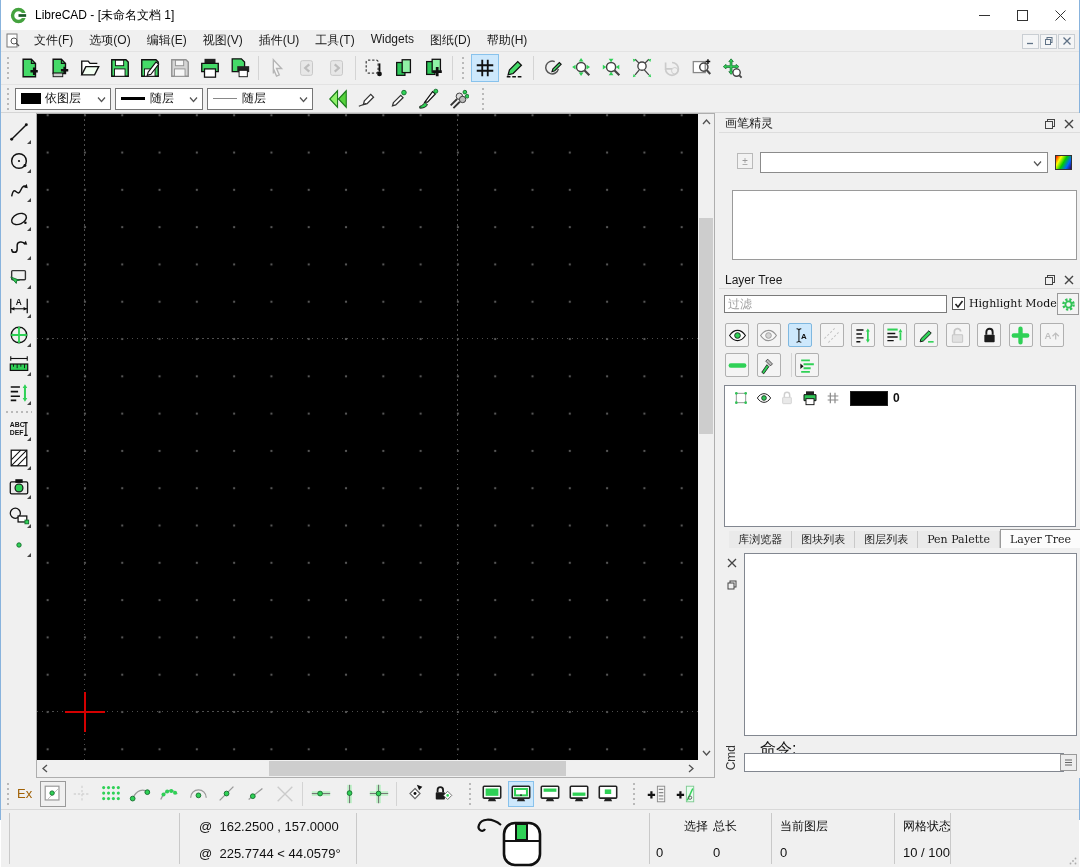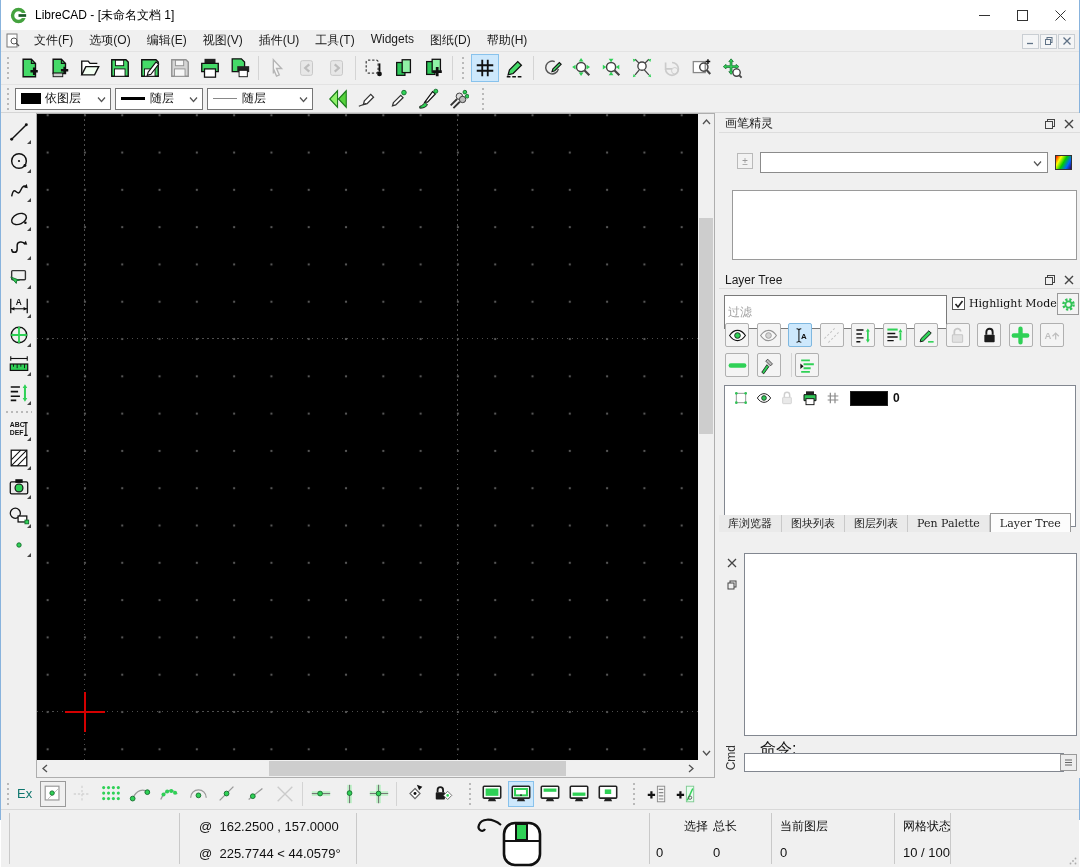--- a/index.html
+++ b/index.html
@@ -62,60 +62,60 @@
 .docktitle{position:relative;height:18px;border-bottom:1px solid #ddd;display:flex;align-items:center;padding-left:6px;font-size:12px;color:#1a1a1a;background:#f0f0f0;}
 .dockbtns{position:absolute;right:6px;top:3px;display:flex;gap:7px;}
 .dockbtn{width:12px;height:12px;}
 .dockbtn svg{width:12px;height:12px;display:block;}
 .penwiz-btn{position:absolute;left:18px;top:38px;width:16px;height:16px;border:1px solid #b9b9b9;background:#f2f2f2;color:#999;font-size:10px;display:flex;align-items:center;justify-content:center;}
 .penwiz-combo{position:absolute;left:41px;top:37px;width:288px;height:21px;background:#fff;border:1px solid #8b8b8b;}
 .penwiz-combo .chev{position:absolute;right:5px;top:6px;width:9px;height:9px;}
 .colorbtn{position:absolute;left:336px;top:40px;width:17px;height:15px;border:1px solid #333;background:linear-gradient(120deg,#f00 0%,#ff0 25%,#0c0 50%,#06f 75%,#306 100%);}
 .penwiz-list{position:absolute;left:13px;top:75px;width:345px;height:70px;background:#fff;border:1px solid #9a9a9a;}
 
-.filterinput{position:absolute;left:5px;top:24px;width:223px;height:18px;border:1px solid #7a7a7a;background:#fff;font-size:12px;padding:16px 3px;font-family:"Liberation Sans",sans-serif;color:#1d4ed8;}
+.filterinput{position:absolute;left:5px;top:24px;width:223px;height:18px;border:1px solid #7a7a7a;background:#fff;font-size:12px;padding:8px 3px;font-family:"Liberation Sans",sans-serif;color:#1d4ed8;}
 .filterinput::placeholder{color:#a0a0a0;}
 .cbwrap{position:absolute;left:233px;top:26px;display:flex;align-items:center;}
 .cbbox{width:13px;height:13px;border:1px solid #555;background:#fff;display:flex;align-items:center;justify-content:center;}
 .cbbox svg{width:10px;height:10px;}
 .cblabel{margin-left:4px;font-size:11px;font-family:"DejaVu Serif",serif;}
 .gearbtn{position:absolute;left:338px;top:22px;width:22px;height:22px;border:1px solid #999;background:#f4f4f4;display:flex;align-items:center;justify-content:center;}
 .gearbtn svg{width:17px;height:17px;}
 .ltrow{position:absolute;left:6px;display:flex;}
 .lbtn{position:relative;width:24px;height:24px;border:1px solid #b0b0b0;border-radius:2px;background:#f4f4f4;display:inline-flex;align-items:center;justify-content:center;margin-right:7.5px;flex:none;padding:0;}
 .lbtn .ticon{width:19px;height:19px;}
 .lbtn .ticon svg{width:100%;height:100%;display:block;}
 .lbtn.sel{background:#cde8fc;border-color:#7fb8e0;}
 .lbtn.dis .ticon{opacity:.42;filter:grayscale(1);}
 .layerlist{position:absolute;left:5px;right:5px;top:114px;bottom:2px;background:#fff;border:1px solid #828790;}
 .layerrow{position:absolute;left:1px;top:2px;height:20px;display:flex;align-items:center;}
 .rowicon{width:16px;height:16px;margin-left:7px;}
 .rowicon svg{width:16px;height:16px;display:block;}
 .rowswatch{width:38px;height:15px;margin-left:9px;border:1px solid #222;}
 .rowname{margin-left:5px;font-weight:bold;font-size:12px;}
 
-.docktabs{position:absolute;left:4px;right:0;top:400px;height:19px;display:flex;align-items:flex-end;}
+.docktabs{position:absolute;left:4px;right:0;top:416px;height:19px;display:flex;align-items:flex-end;justify-content:flex-end;}
 .dtab{height:17px;display:flex;align-items:center;padding:0 9px;font-size:11px;border-right:1px solid #c9c9c9;color:#222;background:#eaeaea;}
 .dtab.active{background:#fcfcfc;border:1px solid #9a9a9a;border-bottom:none;height:19px;font-family:"DejaVu Serif",serif;}
 .dtab.latin{font-family:"DejaVu Serif",serif;}
 
 .cmdstrip{position:absolute;left:4px;top:5px;width:20px;bottom:0;}
 .cmdstripbtn{position:absolute;left:2px;width:14px;height:14px;display:flex;align-items:center;justify-content:center;}
 .cmdstripbtn svg{width:10px;height:10px;}
 .cmdside{position:absolute;left:1px;bottom:8px;writing-mode:vertical-rl;transform:rotate(180deg);font-size:12px;color:#333;}
 .cmdout{position:absolute;left:25px;right:4px;top:5px;height:183px;background:#fff;border:1px solid #828790;}
 .cmdprompt{position:absolute;left:26px;top:191px;font-size:16px;margin-left:15px;}
 .cmdinput{position:absolute;left:25px;top:205px;width:320px;height:19px;background:#fff;border:1px solid #828790;}
 .cmdbtn{position:absolute;right:4px;top:206px;width:17px;height:17px;border:1px solid #9a9a9a;background:#ededed;display:flex;align-items:center;justify-content:center;}
 .cmdbtn svg{width:9px;height:9px;}
 
 .snapbar{position:absolute;left:0;top:778px;right:0;height:32px;background:#f0f0f0;display:flex;align-items:center;border-bottom:1px solid #d9d9d9;}
 .snapbar .tbtn{width:26px;height:26px;margin:0 1.5px;}
 .snapbar .tbtn .ticon{width:22px;height:22px;}
-.exlabel{font-size:13px;color:#0f766e;margin:0 6px 0 2px;}
+.exlabel{font-size:13px;color:#a16207;margin:0 6px 0 2px;}
 .freebrd{box-shadow:inset 0 0 0 1px #9a9a9a;}
 
 .statusbar{position:absolute;left:0;top:810px;right:0;height:57px;background:#f0f0f0;}
 .scoord{position:absolute;font-size:13px;color:#111;line-height:27px;white-space:pre;}
 .sdiv{position:absolute;top:3px;bottom:3px;width:1px;background:#c9c9c9;}
 .sfield-label{position:absolute;top:8px;font-size:12px;color:#111;}
 .sfield-value{position:absolute;top:35px;font-size:13px;color:#111;}
 .mousewrap{position:absolute;left:470px;top:1px;width:72px;height:56px;}
 .grip{position:absolute;right:2px;bottom:2px;width:8px;height:8px;}
 </style>

